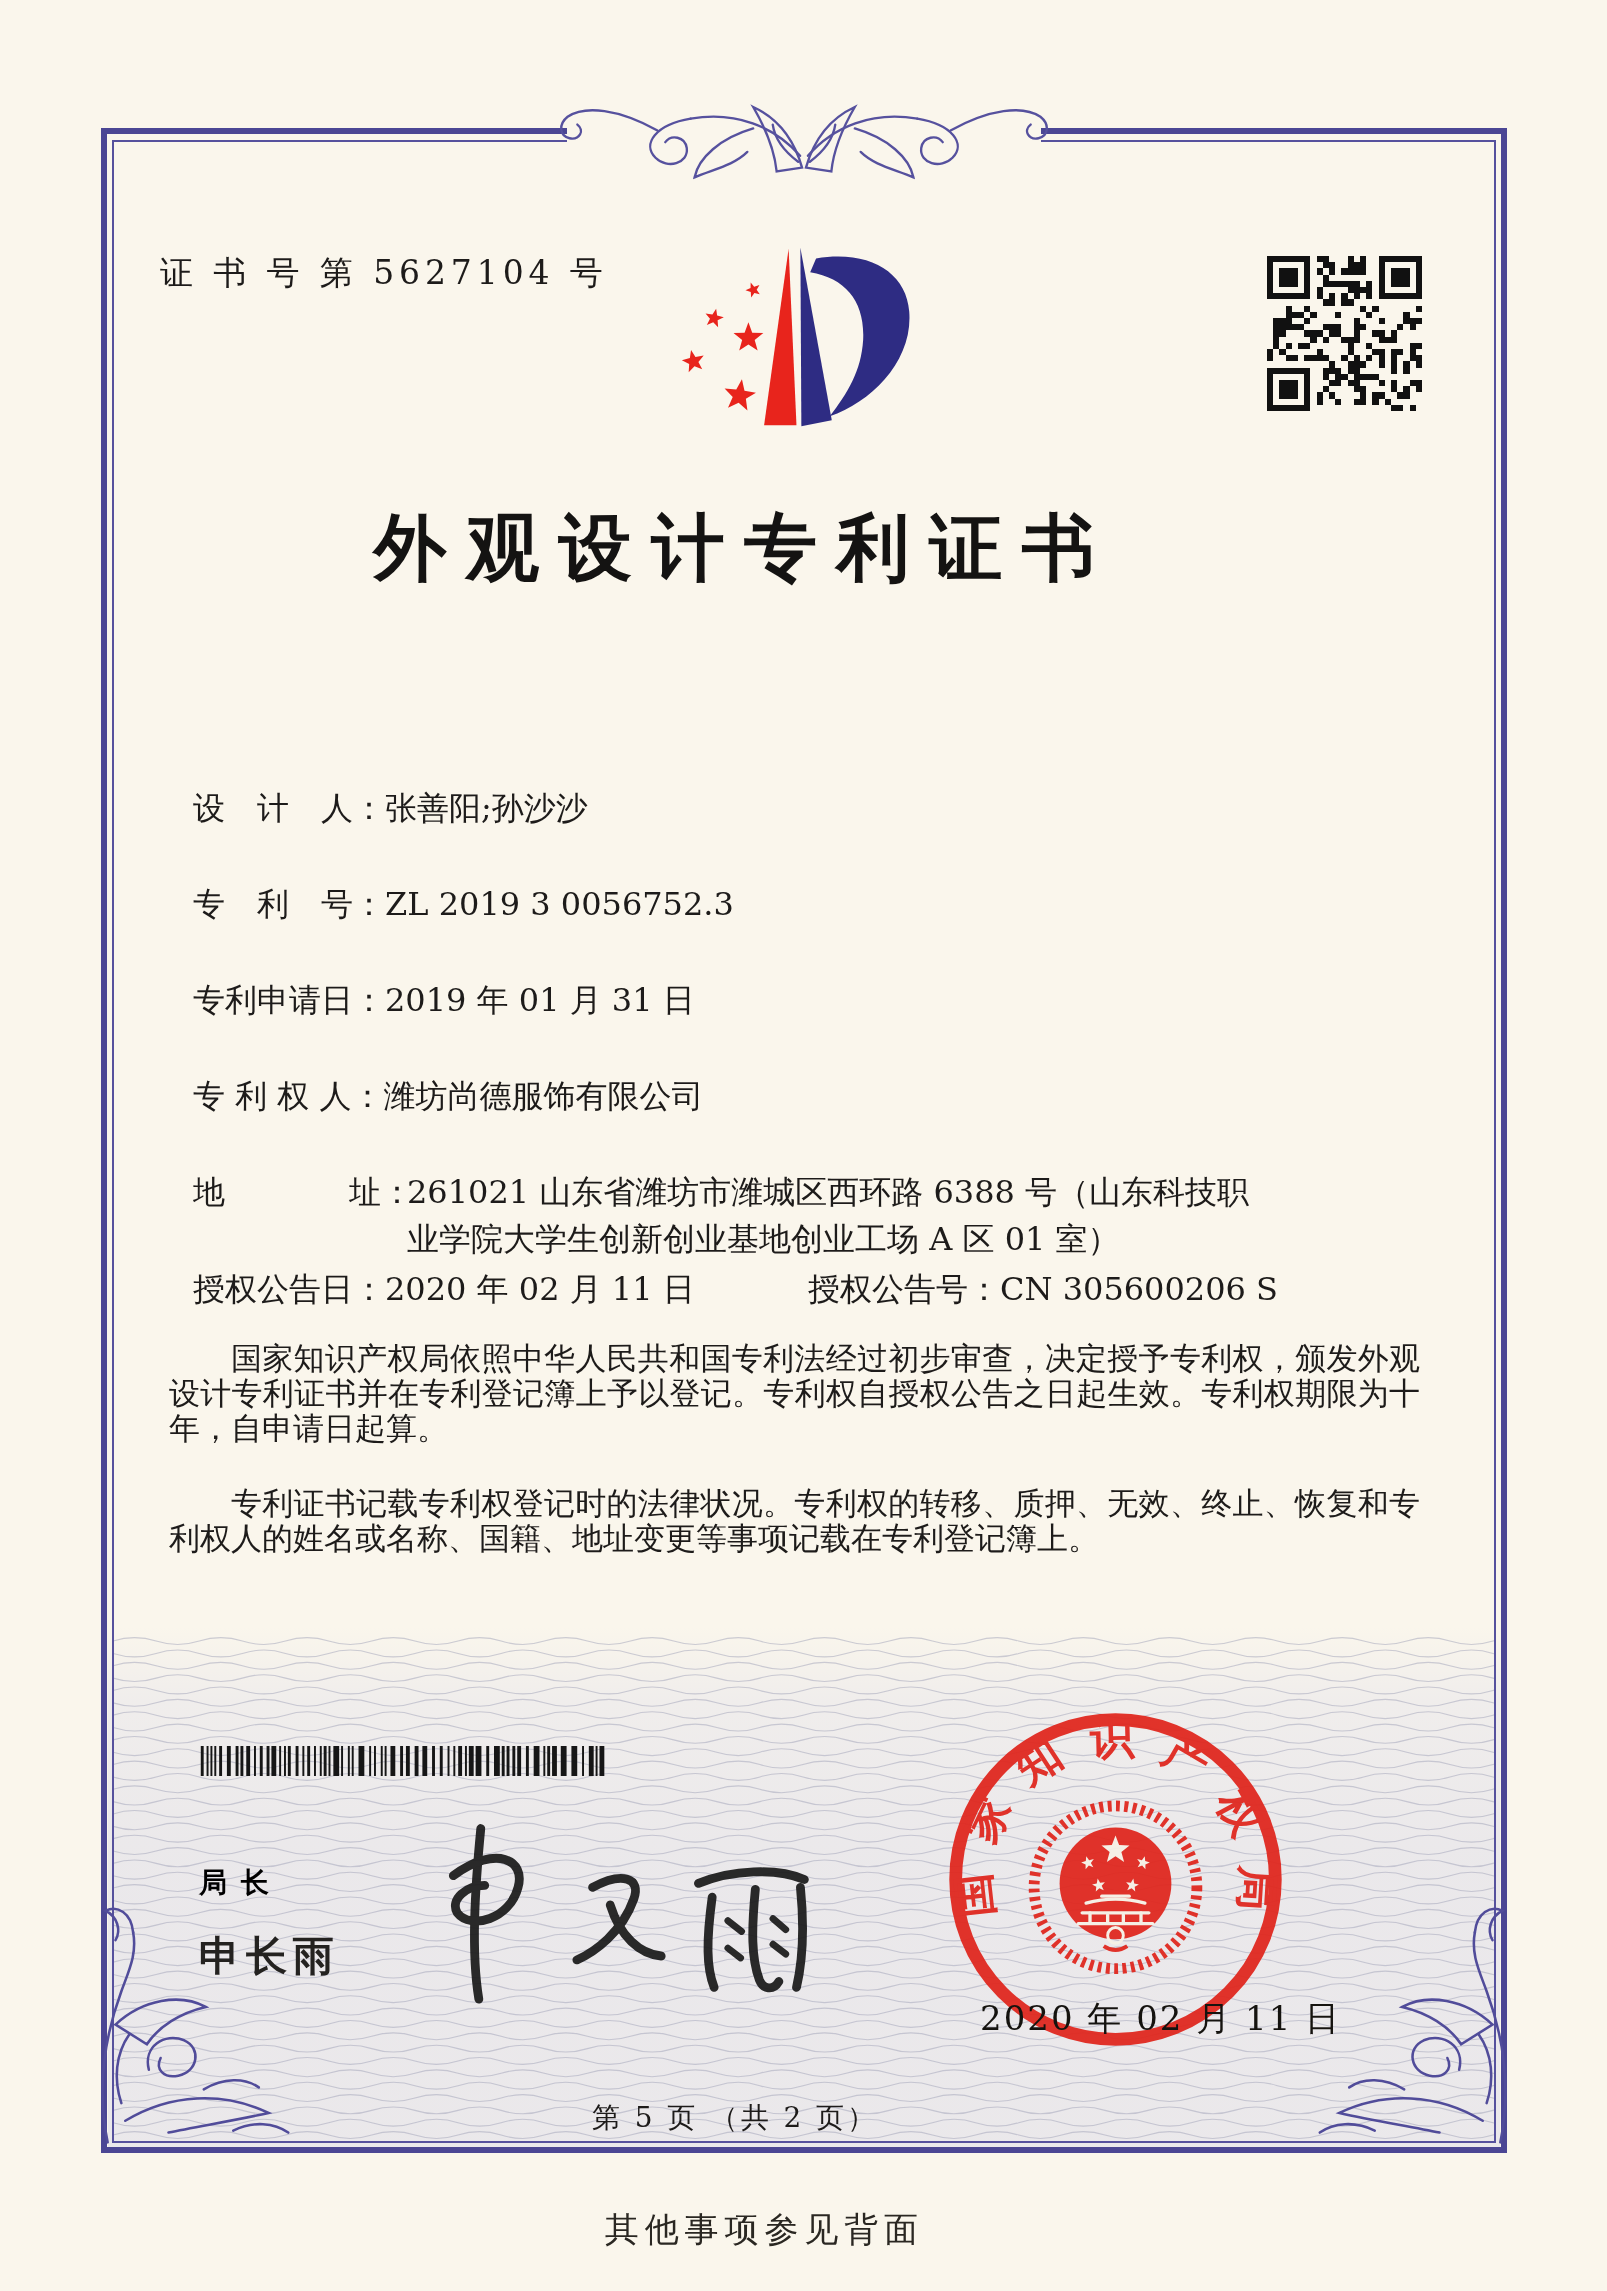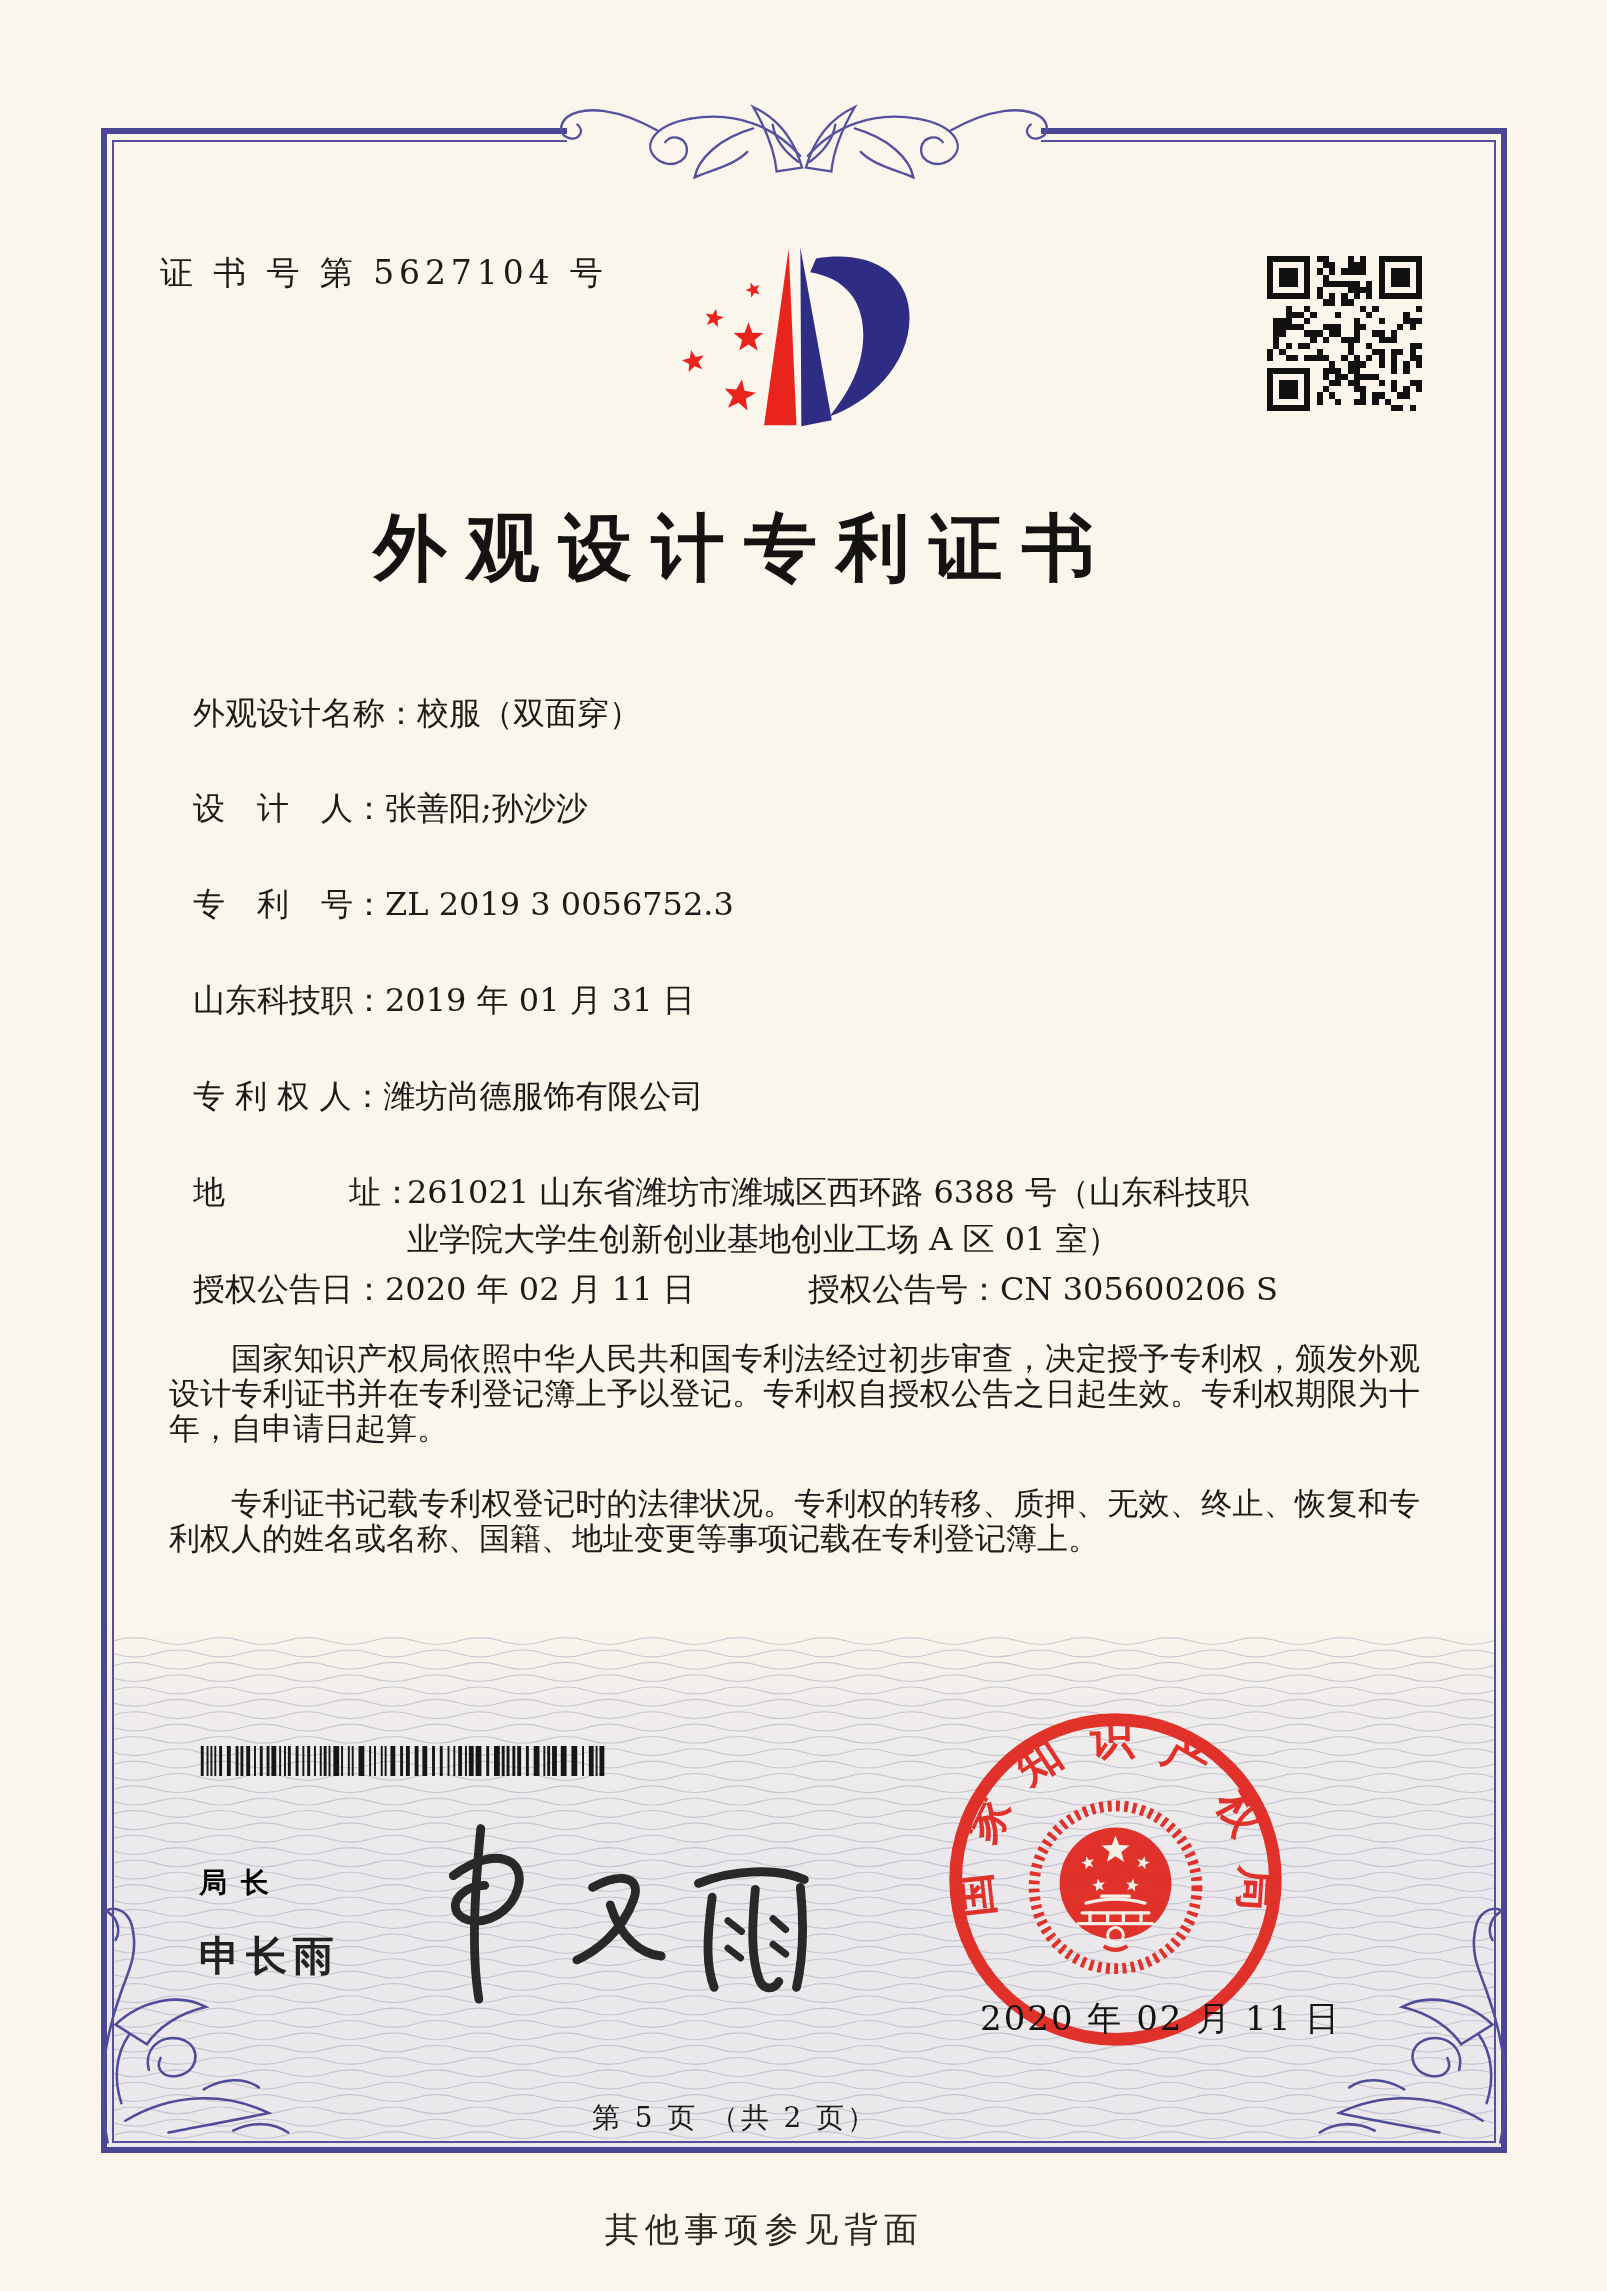--- a/index.html
+++ b/index.html
@@ -327,31 +327,28 @@
       <rect x="18" y="0" width="7" height="7" fill="#111"></rect>
       <rect x="19" y="1" width="5" height="5" fill="#faf6ec"></rect>
       <rect x="20" y="2" width="3" height="3" fill="#111"></rect>
       <rect x="0" y="18" width="7" height="7" fill="#111"></rect>
       <rect x="1" y="19" width="5" height="5" fill="#faf6ec"></rect>
       <rect x="2" y="20" width="3" height="3" fill="#111"></rect>
     </svg>
 
   <div class="abs doc-title">外观设计专利证书</div>
 
-  <div class="abs field" style="top:692px">
-    <span class="flabel">外观设计名称：</span><span>校服（双面穿）</span>
-  </div>
   <div class="abs field" style="top:787px">
     <span class="flabel">设　计　人：</span><span>张善阳;孙沙沙</span>
   </div>
   <div class="abs field" style="top:883px">
     <span class="flabel">专　利　号：</span><span>ZL 2019 3 0056752.3</span>
   </div>
   <div class="abs field" style="top:979px">
-    <span class="flabel">山东科技职：</span><span>2019 年 01 月 31 日</span>
+    <span class="flabel">专利申请日：</span><span>2019 年 01 月 31 日</span>
   </div>
   <div class="abs field" style="top:1075px">
     <span class="flabel">专 利 权 人：</span><span>潍坊尚德服饰有限公司</span>
   </div>
 
   <div class="abs field" style="top:1171px">
     <span>地</span>
     <span class="addr-lab2">址：</span>
     <span class="addr-val">261021 山东省潍坊市潍城区西环路 6388 号（山东科技职</span>
   </div>

